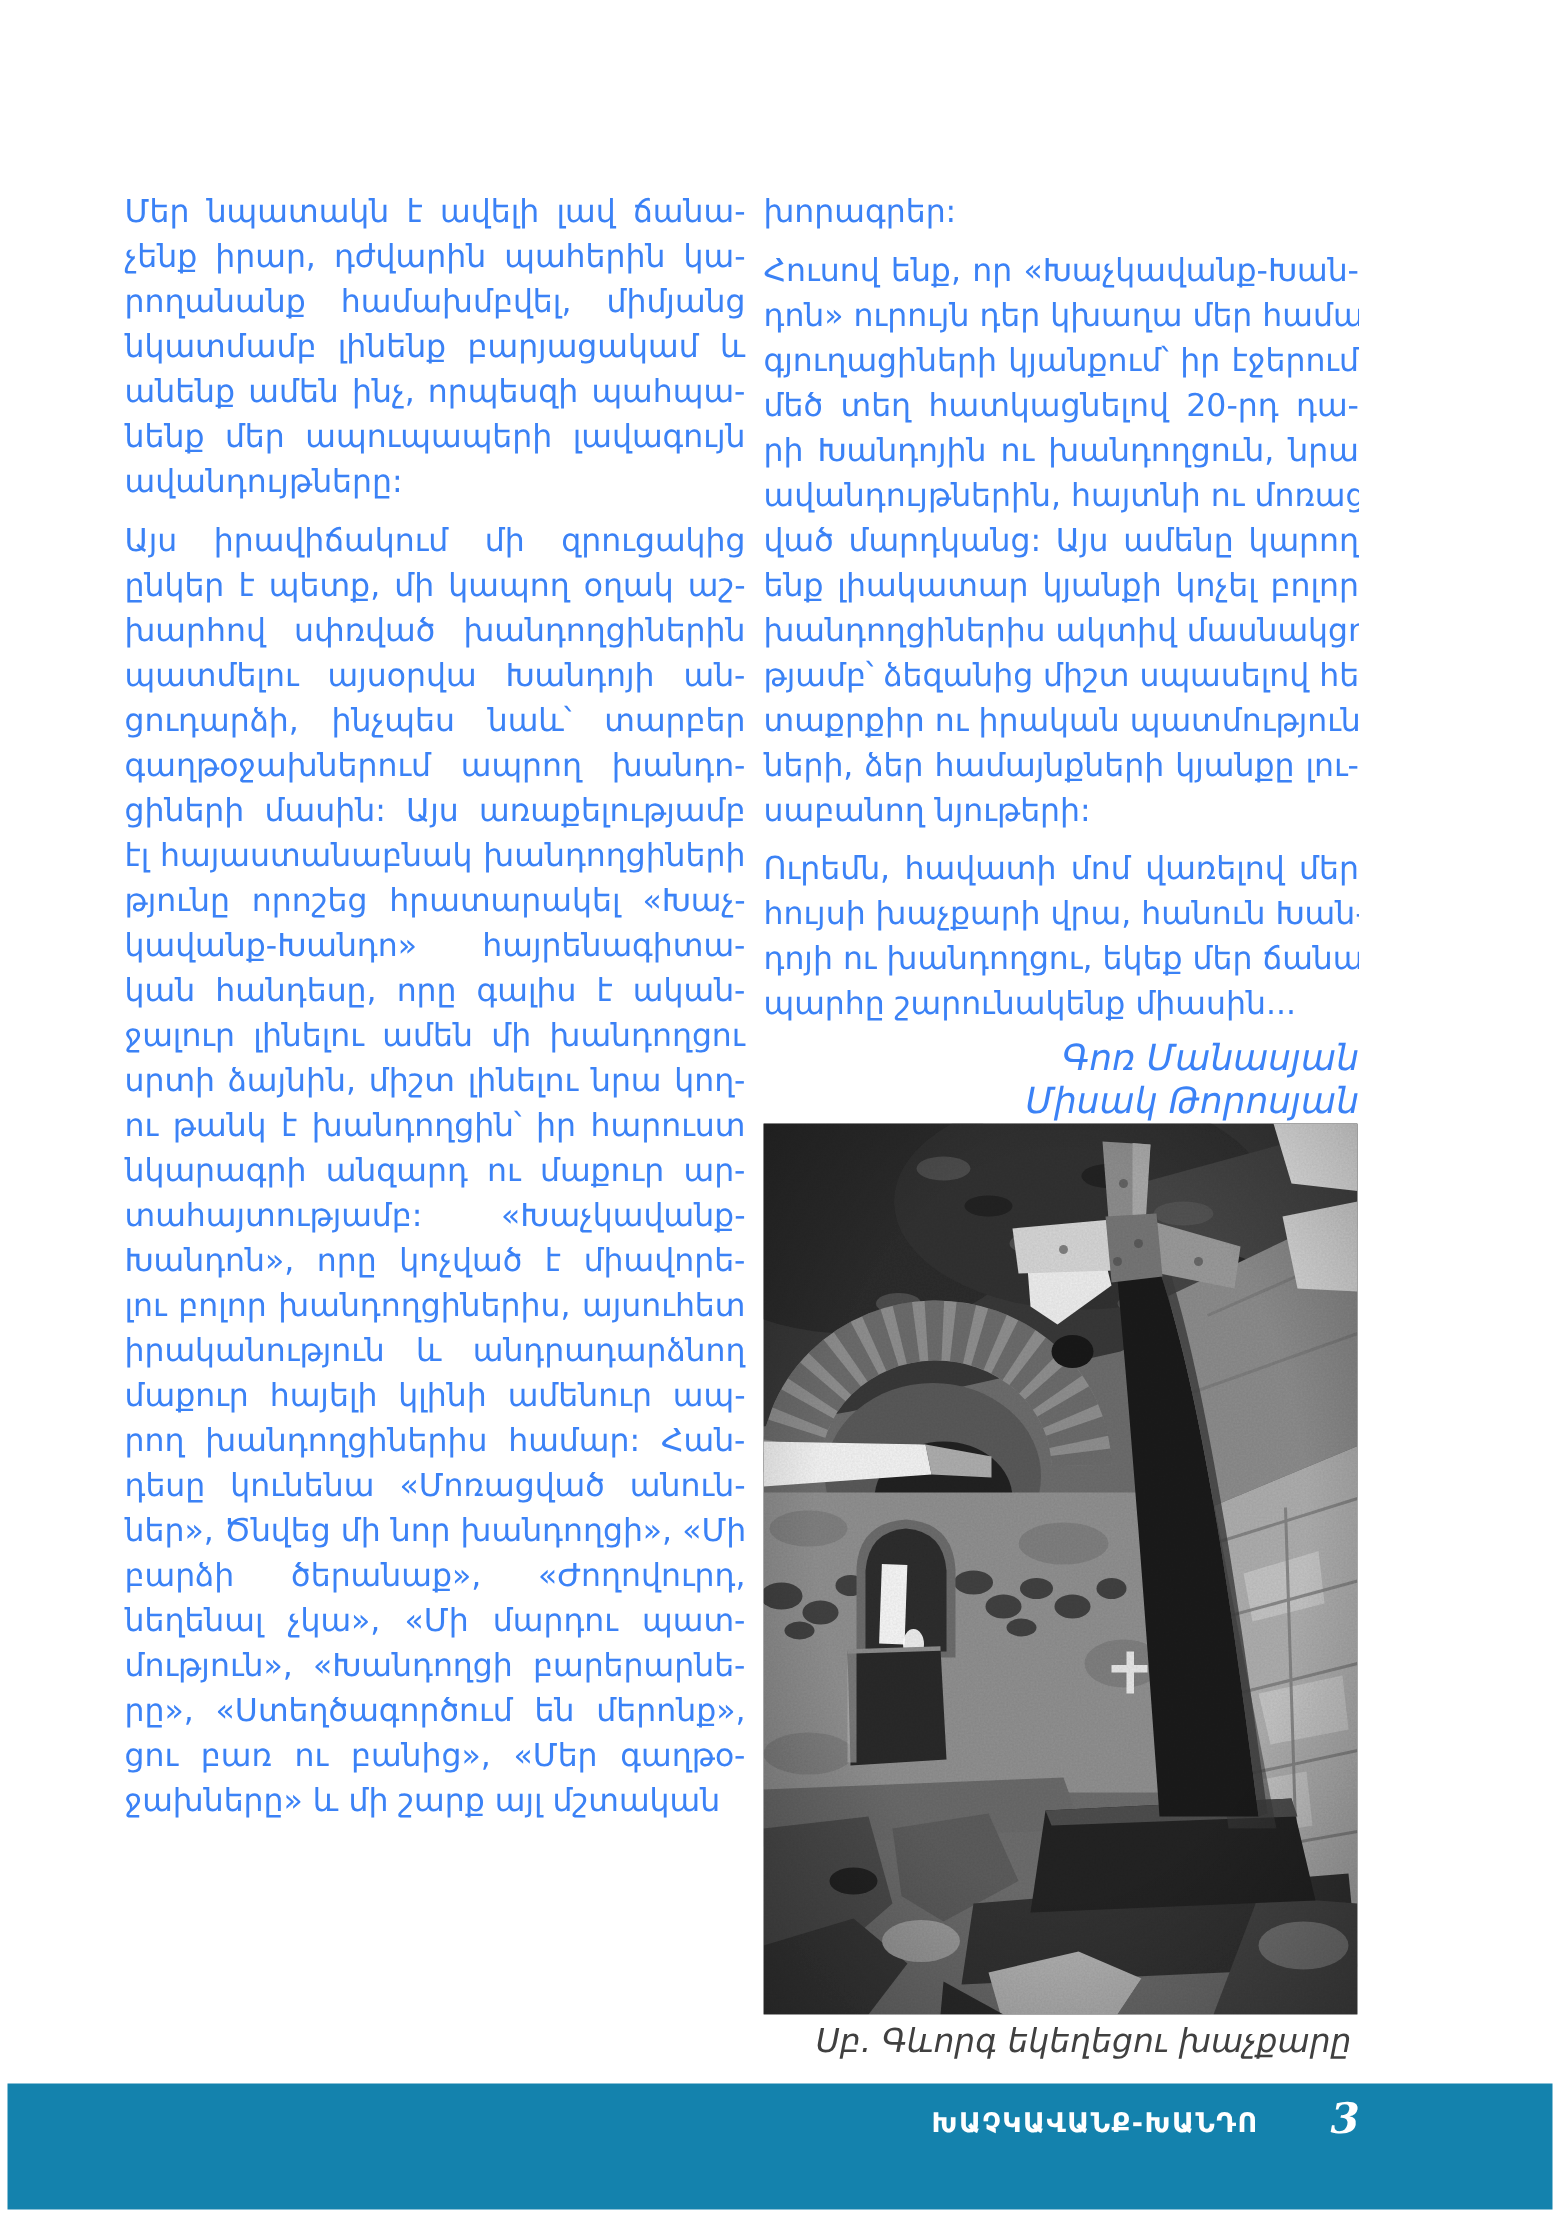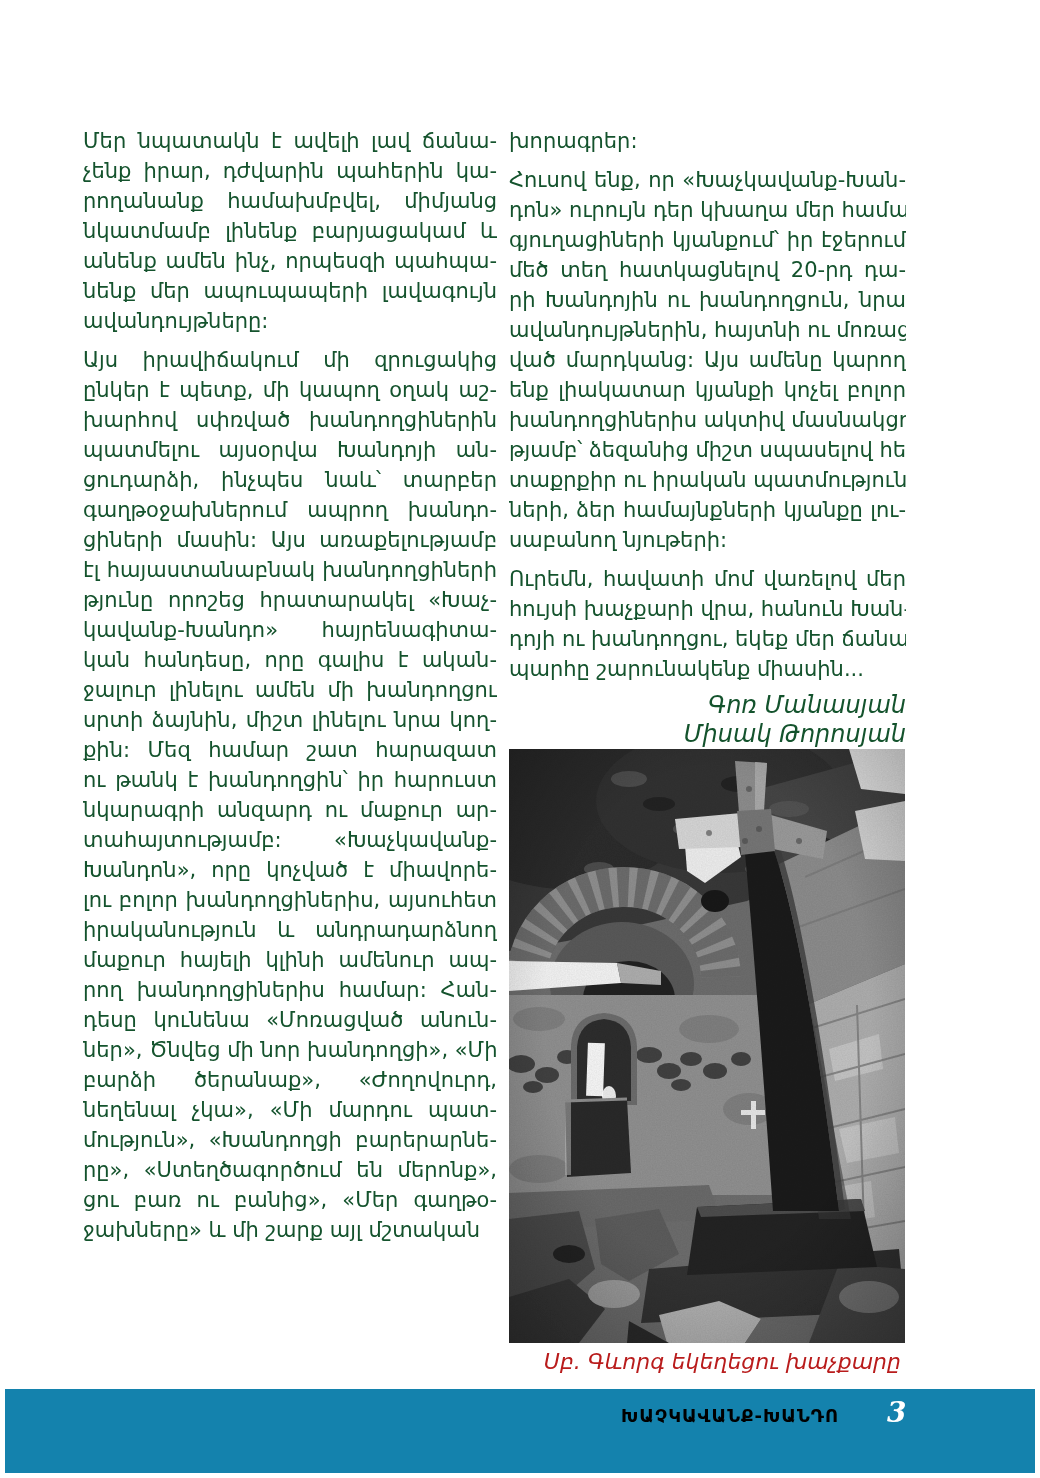--- a/index.html
+++ b/index.html
@@ -6,34 +6,34 @@
   .page{
     position:relative;width:1040px;height:1478px;background:#ffffff;overflow:hidden;
     font-family:"DejaVu Sans",sans-serif;color:#3e3e3e;
   }
   .column{position:absolute;top:126px;}
   .col-left{left:83px;width:414px;}
   .col-right{left:509px;width:397px;}
   .para{margin:0 0 9px 0;}
   .line{
     font-size:21px;line-height:30px;height:30px;overflow:hidden;
-    text-align:justify;text-align-last:justify;white-space:nowrap;color:#14532d;
+    text-align:justify;text-align-last:justify;white-space:nowrap;color:#3b82f6;
   }
   .line.last{text-align-last:left;}
   .para.signature{margin-top:-2px;}
   .para.signature .line{
     text-align:right;text-align-last:right;font-style:italic;height:29px;line-height:29px;font-size:24px;
   }
   .photo{
     position:absolute;left:509px;top:749px;width:396px;height:594px;overflow:hidden;background:#666;
   }
   .photo svg{display:block;filter:blur(0.4px) contrast(1.03);}
   .caption{
     position:absolute;left:509px;top:1348px;width:392px;text-align:right;
-    font-style:italic;font-size:22px;line-height:28px;color:#b91c1c;
+    font-style:italic;font-size:22px;line-height:28px;color:#404040;
   }
   .footer{
     position:absolute;left:5px;top:1389px;width:1030px;height:84px;background:#1482ad;
   }
   .footer .journal{
     position:absolute;left:616px;top:16px;color:#ffffff;font-weight:bold;
     font-size:18px;letter-spacing:1px;line-height:22px;
   }
   .footer .pagenum{
     position:absolute;left:882px;top:8px;color:#ffffff;font-weight:bold;font-style:italic;
@@ -62,21 +62,20 @@
         <div class="line">պատմելու այսօրվա Խանդոյի ան-</div>
         <div class="line">ցուդարձի, ինչպես նաև՝ տարբեր</div>
         <div class="line">գաղթօջախներում ապրող խանդո-</div>
         <div class="line">ցիների մասին: Այս առաքելությամբ</div>
         <div class="line">էլ հայաստանաբնակ խանդողցիների</div>
         <div class="line">թյունը որոշեց հրատարակել «Խաչ-</div>
         <div class="line">կավանք-Խանդո» հայրենագիտա-</div>
         <div class="line">կան հանդեսը, որը գալիս է ական-</div>
         <div class="line">ջալուր լինելու ամեն մի խանդողցու</div>
         <div class="line">սրտի ձայնին, միշտ լինելու նրա կող-</div>
-        <div class="line">քին: Մեզ համար շատ հարազատ</div>
         <div class="line">ու թանկ է խանդողցին՝ իր հարուստ</div>
         <div class="line">նկարագրի անզարդ ու մաքուր ար-</div>
         <div class="line">տահայտությամբ: «Խաչկավանք-</div>
         <div class="line">Խանդոն», որը կոչված է միավորե-</div>
         <div class="line">լու բոլոր խանդողցիներիս, այսուհետ</div>
         <div class="line">իրականություն և անդրադարձնող</div>
         <div class="line">մաքուր հայելի կլինի ամենուր ապ-</div>
         <div class="line">րող խանդողցիներիս համար: Հան-</div>
         <div class="line">դեսը կունենա «Մոռացված անուն-</div>
         <div class="line">ներ», Ծնվեց մի նոր խանդողցի», «Մի</div>
@@ -263,17 +262,17 @@
       </g>
 
       <rect width="396" height="594" filter="url(#grain)" style="mix-blend-mode:multiply" opacity="0.5"></rect>
       <rect width="396" height="594" fill="url(#vig)"></rect>
     </svg>
   </div>
 
   <div class="caption">Սբ. Գևորգ եկեղեցու խաչքարը</div>
 
   <div class="footer" style="background: rgb(20, 130, 173);">
-    <span class="journal" style="color: #000000;">ԽԱՉԿԱՎԱՆՔ-ԽԱՆԴՈ</span>
+    <span class="journal" style="color: #ffffff;">ԽԱՉԿԱՎԱՆՔ-ԽԱՆԴՈ</span>
     <span class="pagenum" style="color: rgb(255, 255, 255);">3</span>
   </div>
 
 </div>
 
 </body></html>

